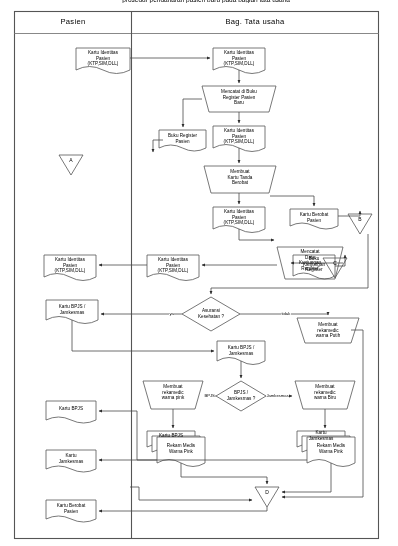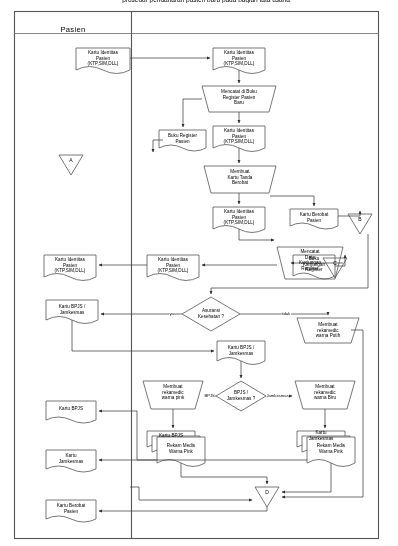--- a/index.html
+++ b/index.html
@@ -23,21 +23,20 @@
     pointer-events:none;
     white-space:pre-line;
   }
   .hdr{
     position:absolute;
     text-align:center;
     font-family:"Liberation Sans", sans-serif;
     font-size:7.6px;
     color:#000;
     letter-spacing:.3px;
-    margin-top:8px;
   }
   .toptitle{
     position:absolute;
     font-family:"Liberation Sans", sans-serif;
     font-size:6.5px;
     color:#000;
     white-space:nowrap;
     overflow:hidden;
   }
   .edgeLbl{
@@ -185,20 +184,21 @@
 
       <path d="M130,487 H139 V500 H252" marker-end="url(#ah)"></path>
 
       <path d="M267,507 V511 H99" marker-end="url(#ah)"></path>
 
       <path d="M71,175 V265" stroke="none"></path>
     </g>
   </svg>
 
   <div class="hdr" style="left:15px;top:17px;width:116px;">Pasien</div>
+  <div class="hdr" style="left:132px;top:17px;width:246px;">Bag. Tata usaha</div>
 
   <div class="lbl" style="left:76px;top:50px;width:54px;">Kartu Identitas
 Pasien
 (KTP,SIM,DLL)</div>
   <div class="lbl" style="left:213px;top:50px;width:52px;">Kartu Identitas
 Pasien
 (KTP,SIM,DLL)</div>
   <div class="lbl" style="left:206px;top:89px;width:66px;">Mencatat di Buku
 Register Pasien
 Baru</div>

